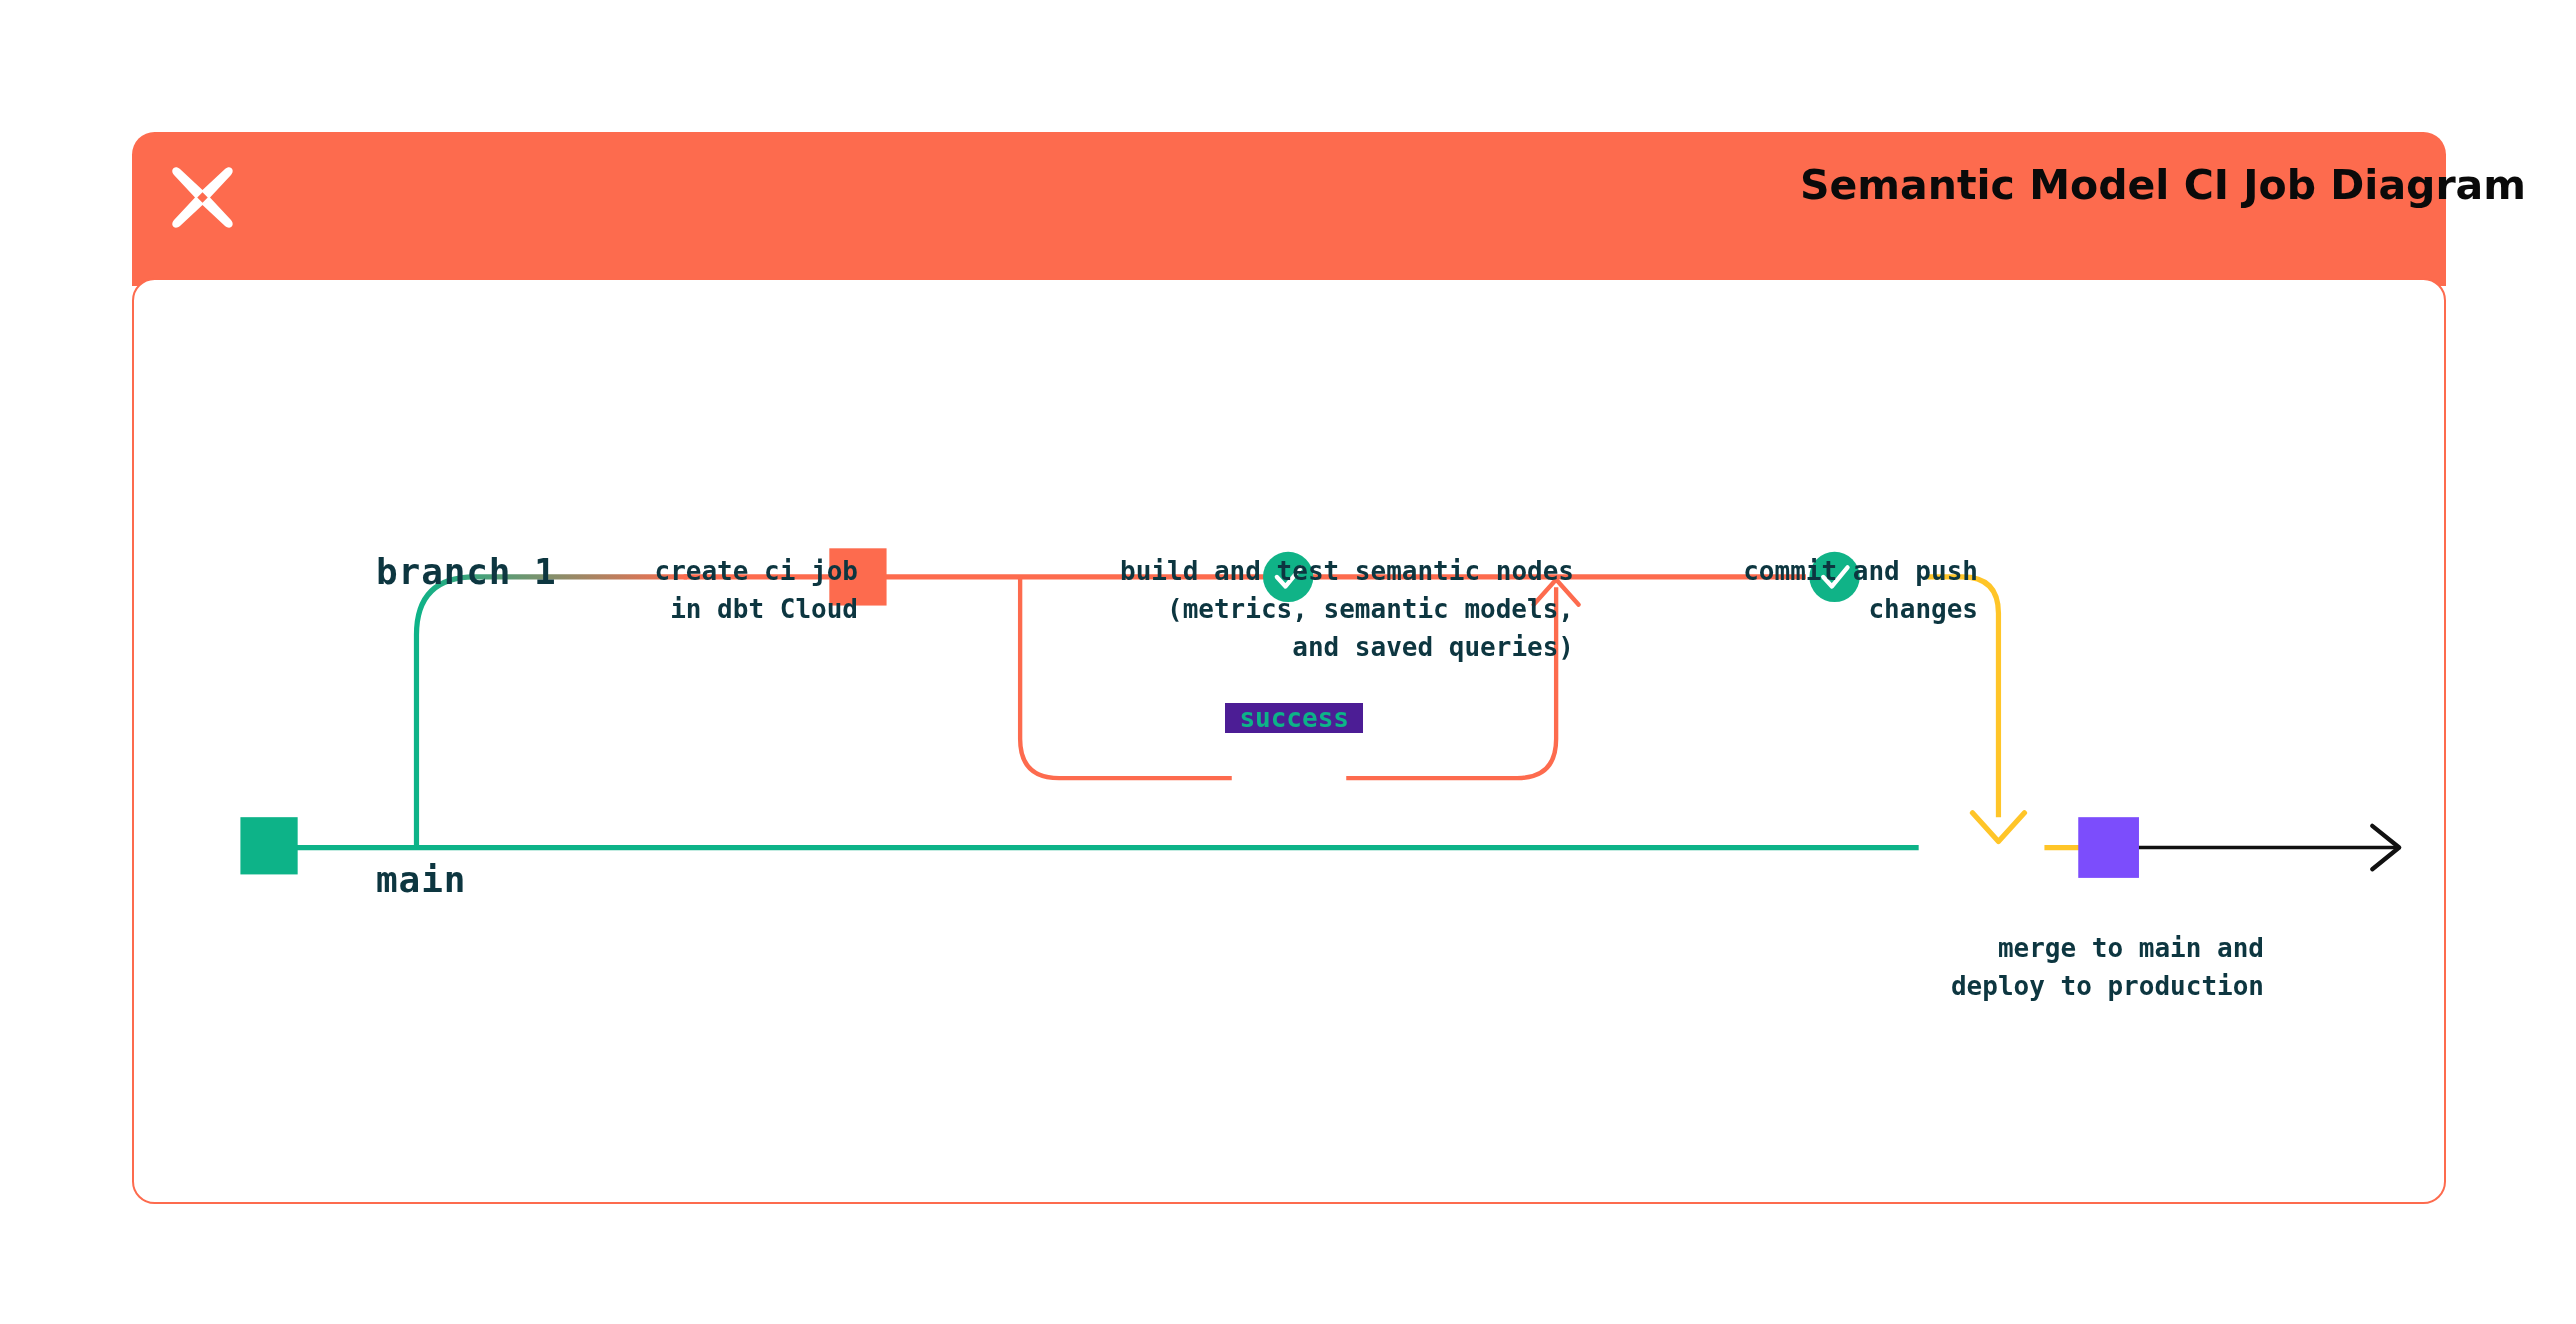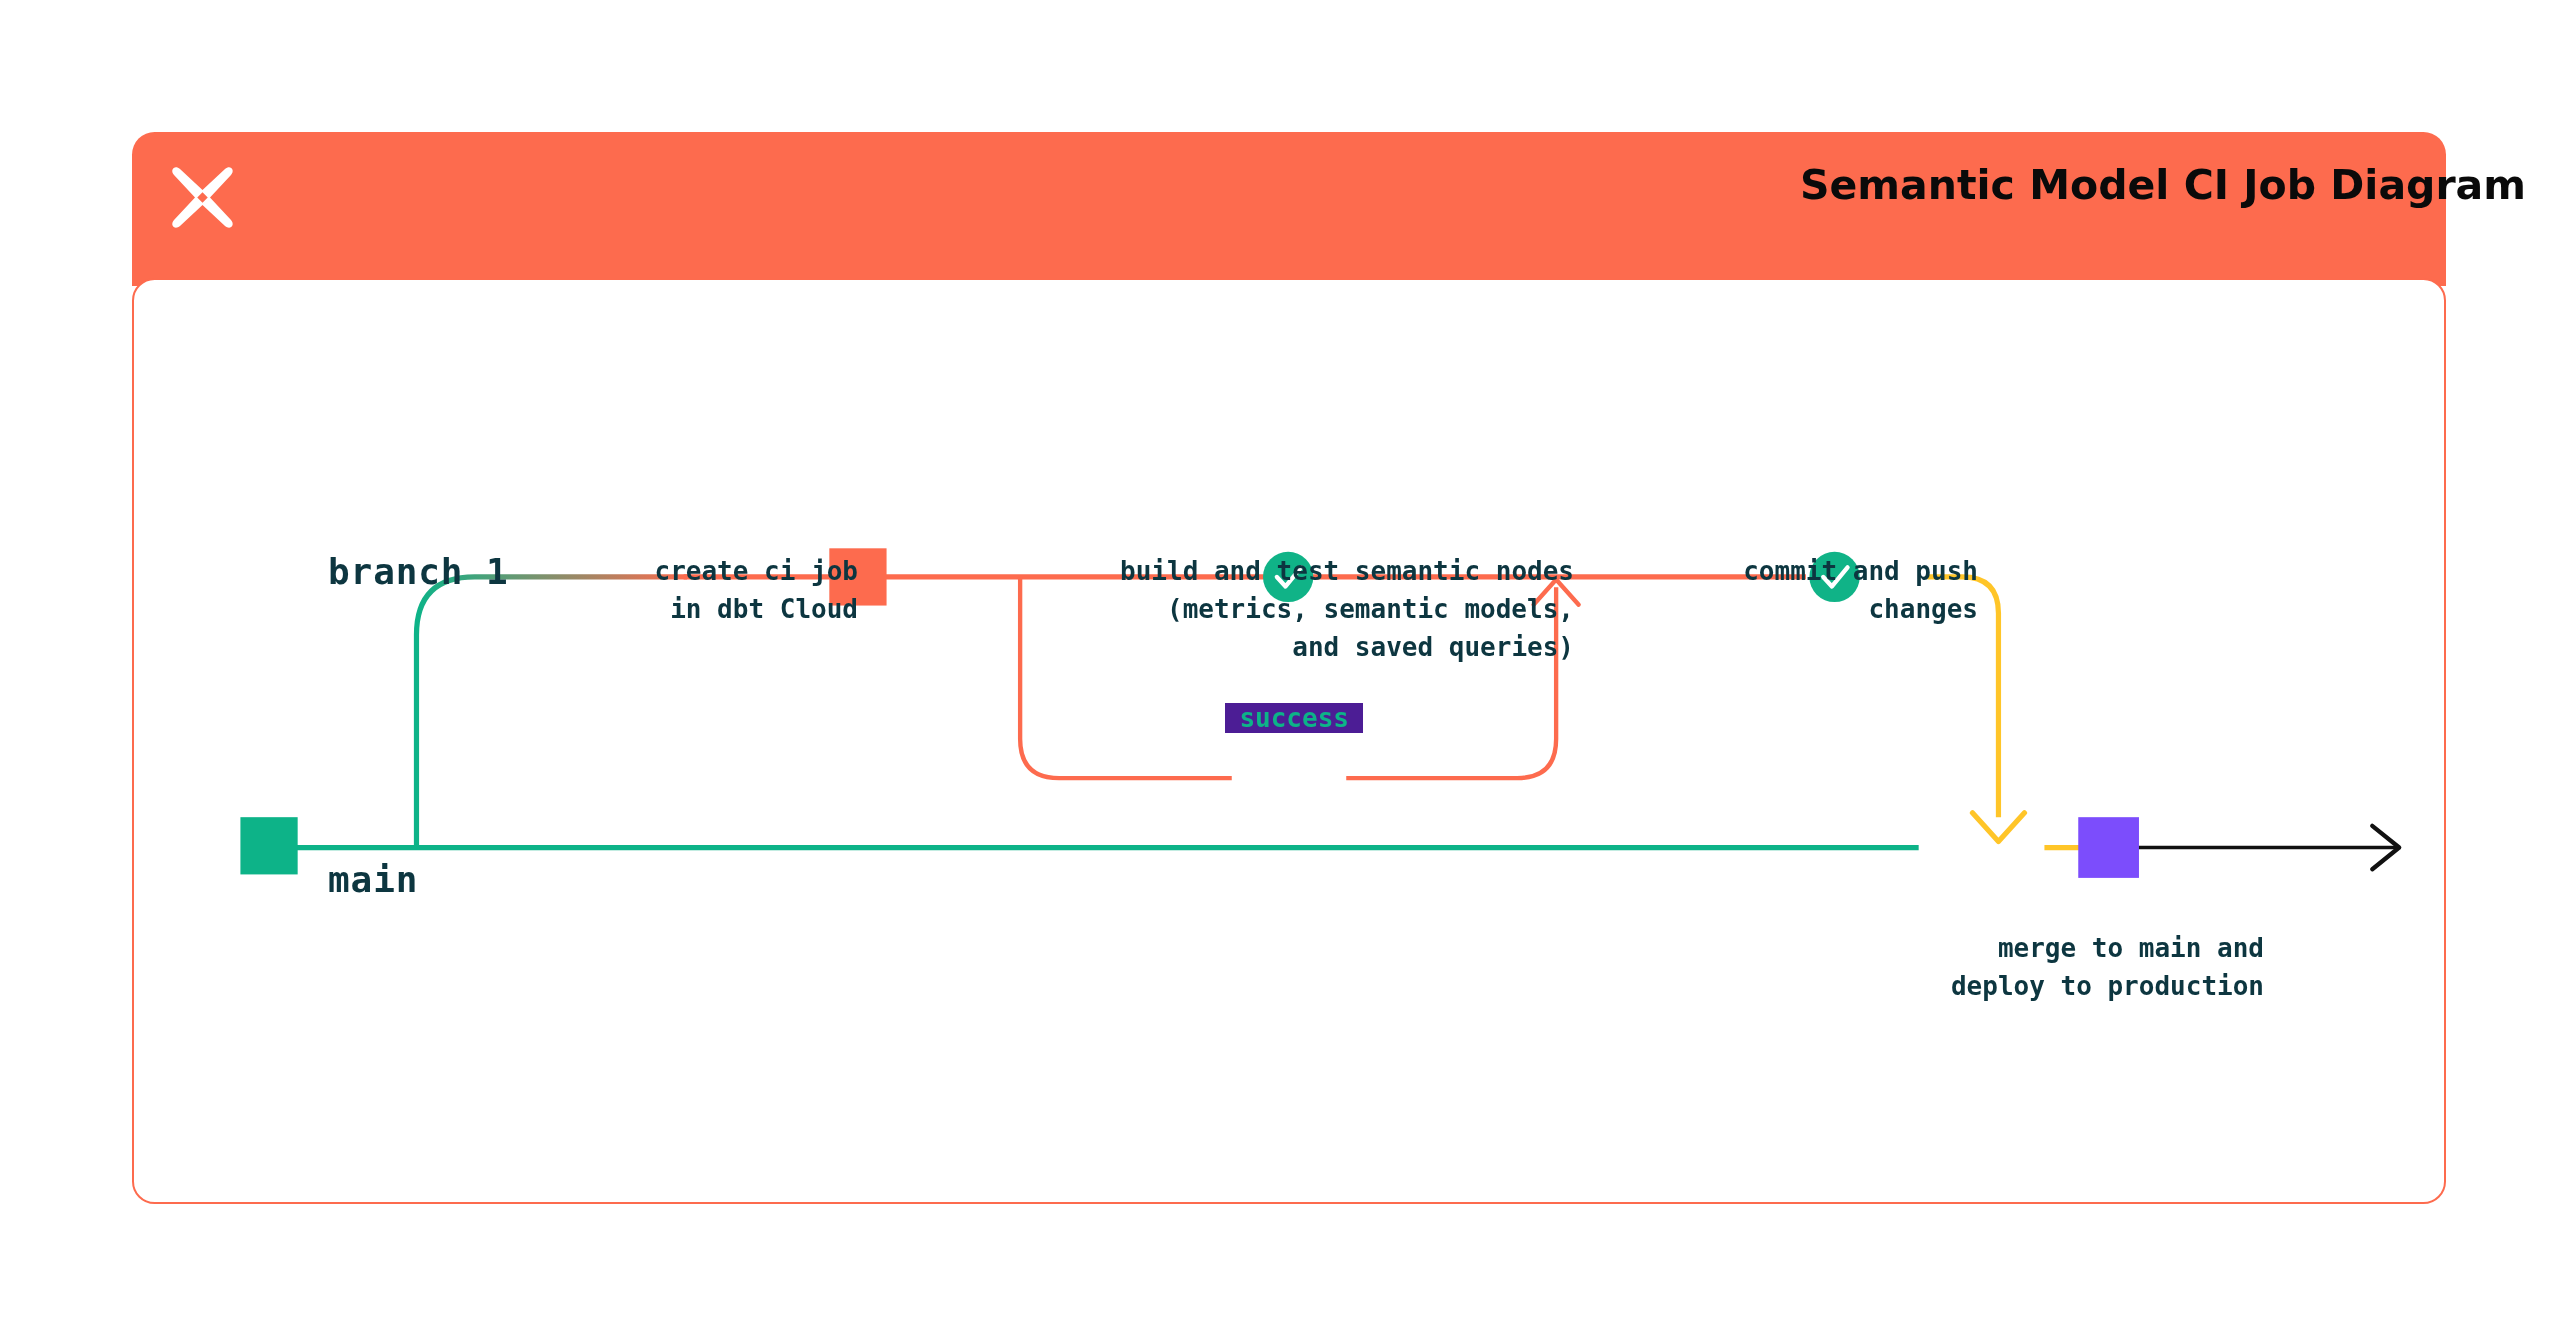--- a/index.html
+++ b/index.html
@@ -87,20 +87,21 @@
 
   
   .lane-label {
     position: absolute;
     font-family: "DejaVu Sans Mono", "Liberation Mono", monospace;
     font-size: 36px;
     font-weight: 700;
     color: #0D3640;
     white-space: nowrap;
     letter-spacing: 0.9px;
+    margin-left: 48px;
   }
 
   .node-label {
     position: absolute;
     font-family: "DejaVu Sans Mono", "Liberation Mono", monospace;
     font-size: 26px;
     font-weight: 700;
     color: #0D3640;
     text-align: right;
     line-height: 1.46;

